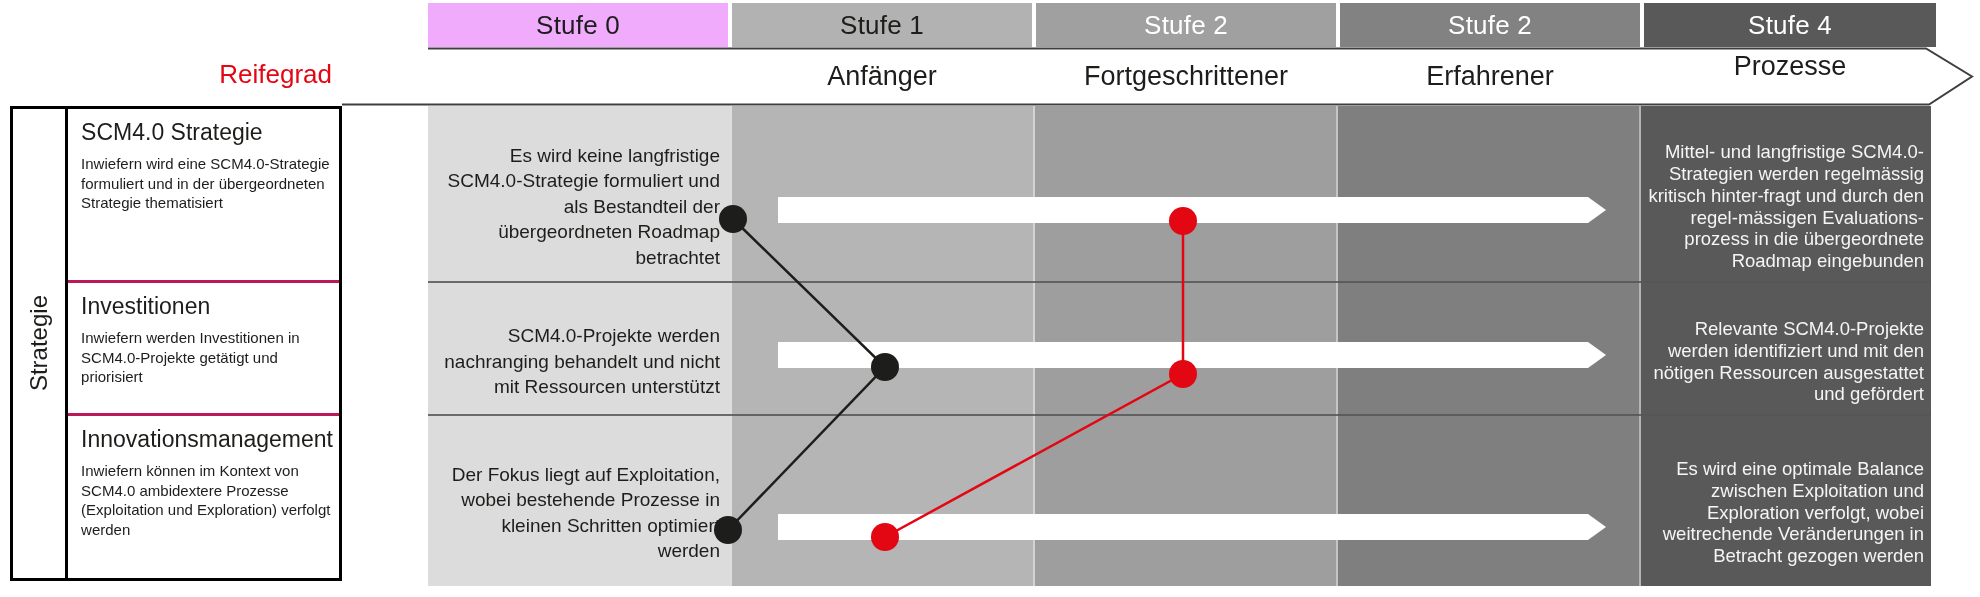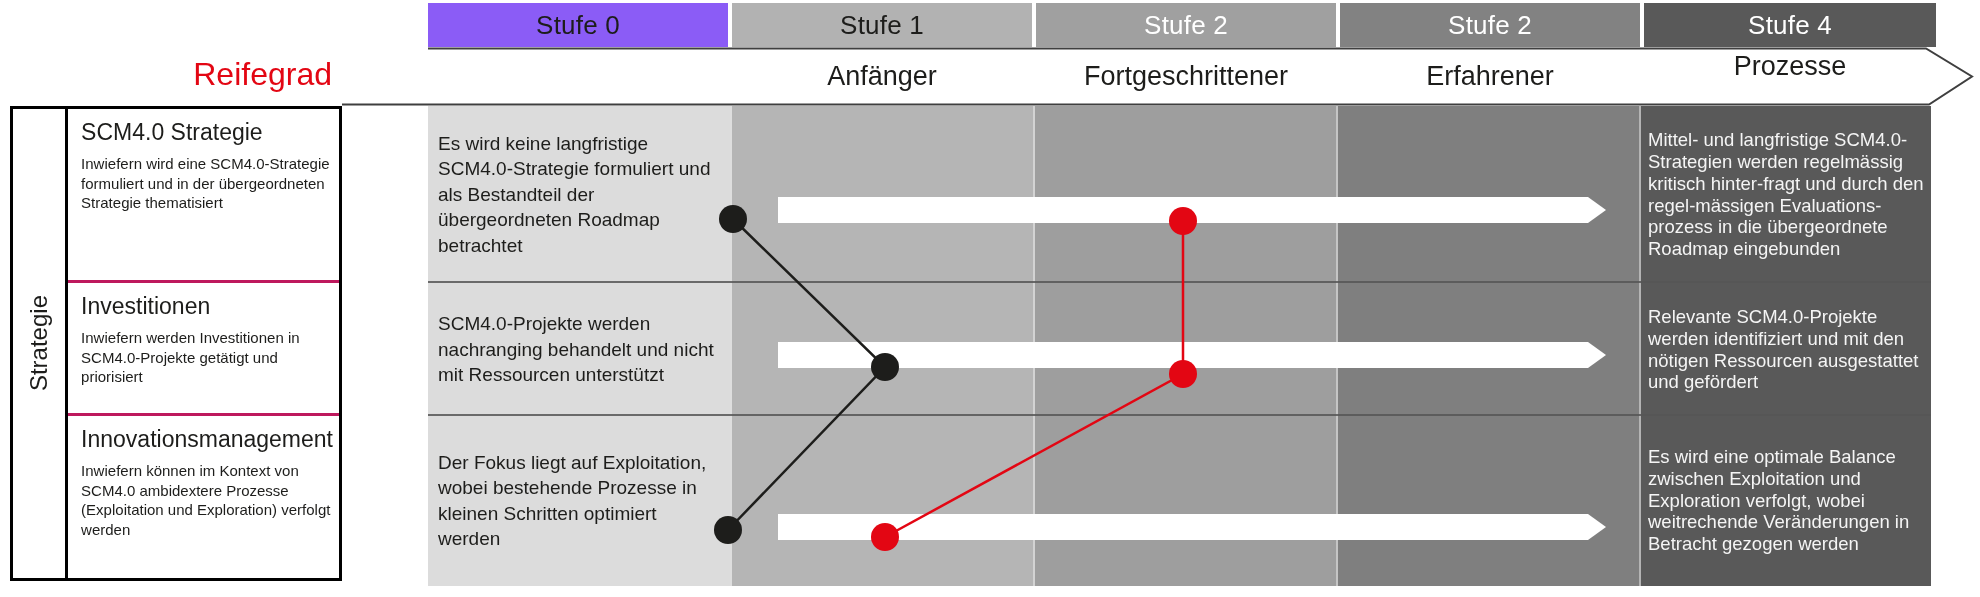--- a/index.html
+++ b/index.html
@@ -5,28 +5,28 @@
   html,body{margin:0;padding:0;background:#fff;}
   .stage{position:relative;width:1980px;height:597px;background:#ffffff;
          font-family:"Liberation Sans",sans-serif;overflow:hidden;color:#1d1d1b;}
   
   .hdr{position:absolute;top:3px;height:44px;display:flex;align-items:center;justify-content:center;
        font-size:26px;letter-spacing:.2px;}
   
   .bandlab{position:absolute;top:48px;height:57px;display:flex;align-items:center;justify-content:center;
            font-size:27px;color:#1d1d1b;}
   .reif{position:absolute;left:120px;top:46px;width:212px;height:57px;display:flex;align-items:center;
-        justify-content:flex-end;font-size:32px;color:#e30613;}
+        justify-content:flex-end;font-size:26px;color:#e30613;}
   
   .col{position:absolute;top:106px;height:480px;box-sizing:border-box;}
   .col.sep{border-left:2px solid rgba(255,255,255,.55);}
   .rowsep{position:absolute;left:428px;width:1503px;height:2px;background:#565656;opacity:.85;}
   
-  .cellTxt{position:absolute;display:flex;align-items:center;justify-content:center;text-align:left;
-           font-size:19px;line-height:1.34;color:#1d1d1b;box-sizing:border-box;padding:4px 2px;}
+  .cellTxt{position:absolute;display:flex;align-items:center;justify-content:center;text-align:right;
+           font-size:19px;line-height:1.34;color:#1d1d1b;box-sizing:border-box;padding:4px 2px;margin-top:12px;}
   .cell4{color:#f5f5f5;font-size:18.5px;line-height:1.18;}
   .cx0{left:436px;width:286px;}
   .cx4{left:1646px;width:280px;}
   .ry0{top:106px;height:177px;}
   .ry1{top:283px;height:133px;}
   .ry2{top:416px;height:169px;}
   
   .leftbox{position:absolute;left:10px;top:106px;width:332px;height:475px;border:3px solid #000;
            box-sizing:border-box;display:flex;background:#fff;}
   .sidecell{width:62px;border-right:3px solid #000;display:flex;align-items:center;justify-content:center;}
@@ -46,21 +46,21 @@
 
   <div class="col" style="left: 428px; width: 302px; background: rgb(220, 220, 220);"></div>
   <div class="col sep" style="left: 730px; width: 303px; background: rgb(181, 181, 181);"></div>
   <div class="col sep" style="left: 1033px; width: 303px; background: rgb(158, 158, 158);"></div>
   <div class="col sep" style="left: 1336px; width: 303px; background: rgb(127, 127, 127);"></div>
   <div class="col sep" style="left: 1639px; width: 292px; background: rgb(89, 89, 89);"></div>
 
   <div class="rowsep" style="top:281px;"></div>
   <div class="rowsep" style="top:414px;"></div>
 
-  <div class="hdr" style="left: 428px; width: 300px; background: #8b5cf6; color: rgb(29, 29, 27);">Stufe 0</div>
+  <div class="hdr" style="left: 428px; width: 300px; background: #f0abfc; color: rgb(29, 29, 27);">Stufe 0</div>
   <div class="hdr" style="left: 732px; width: 300px; background: rgb(178, 178, 178); color: rgb(29, 29, 27);">Stufe 1</div>
   <div class="hdr" style="left: 1036px; width: 300px; background: rgb(160, 160, 160); color: rgb(255, 255, 255);">Stufe 2</div>
   <div class="hdr" style="left: 1340px; width: 300px; background: rgb(130, 130, 130); color: rgb(255, 255, 255);">Stufe 2</div>
   <div class="hdr" style="left: 1644px; width: 292px; background: rgb(89, 89, 89); color: rgb(255, 255, 255);">Stufe 4</div>
 
   <div class="reif">Reifegrad</div>
   <div class="bandlab" style="left:732px;width:300px;">Anfänger</div>
   <div class="bandlab" style="left:1036px;width:300px;">Fortgeschrittener</div>
   <div class="bandlab" style="left:1340px;width:300px;">Erfahrener</div>
   <div class="bandlab" style="left:1644px;width:292px;top:38px;">Prozesse</div>

